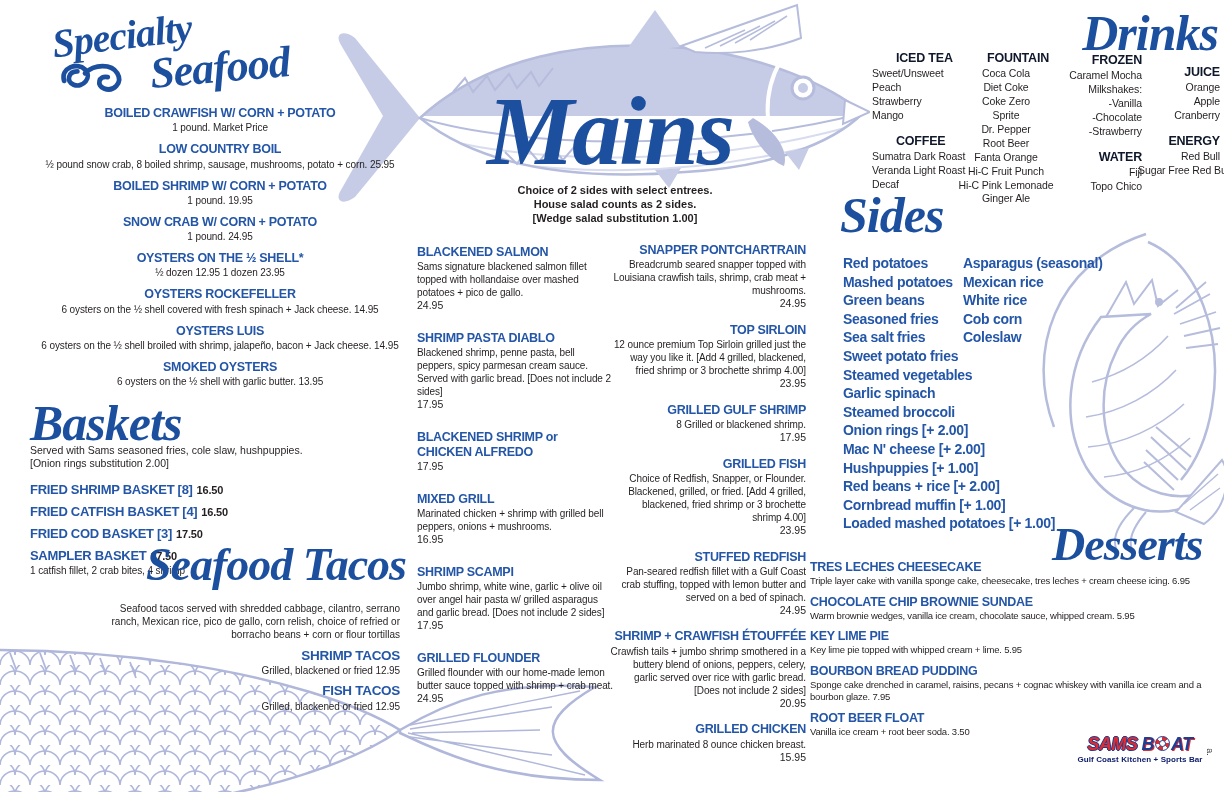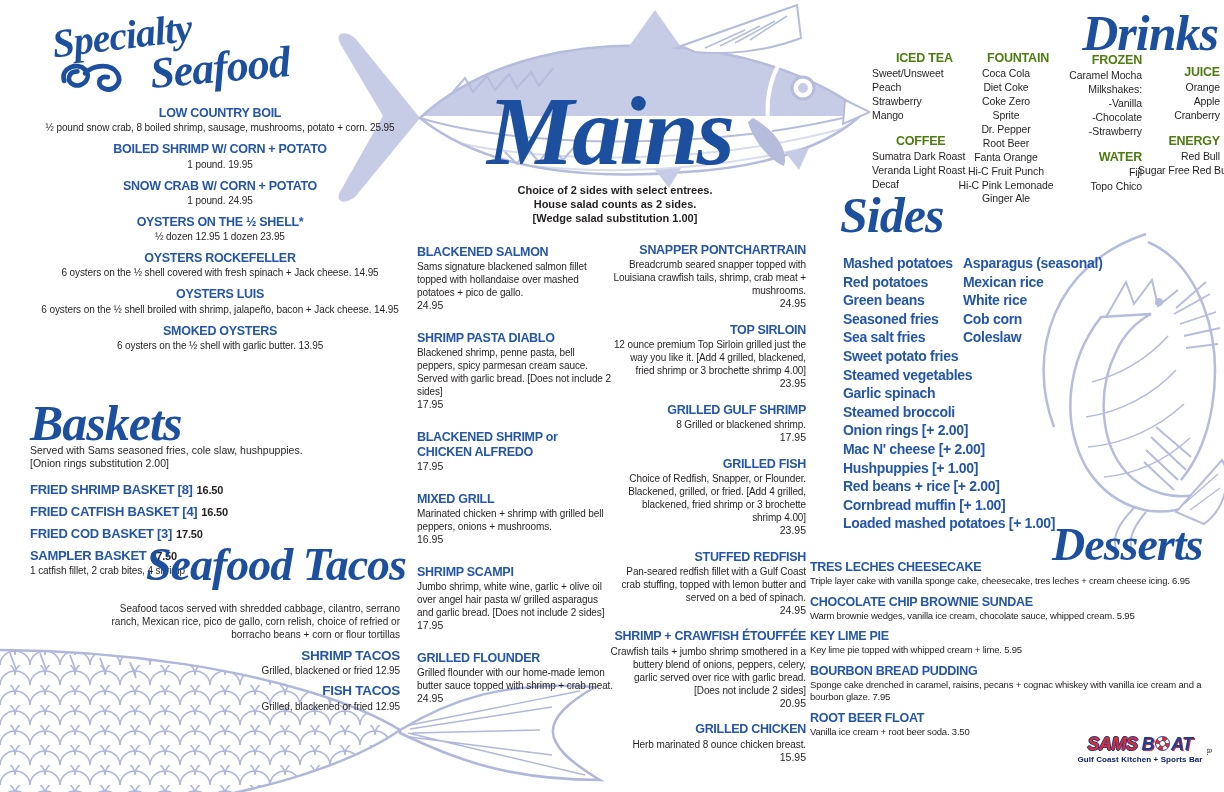--- a/index.html
+++ b/index.html
@@ -39,21 +39,21 @@
   .sec-tacos .mi{margin-bottom:6px;}
   .sec-tacos .mi-t{font-size:13.5px;}
   .mains-notes{left:445px;top:183px;width:340px;text-align:center;font-size:11px;font-weight:bold;line-height:1.28;z-index:3;}
   .mains-left{left:417px;top:245px;width:197px;}
   .mains-left .mi{margin-bottom:18px;}
   .mains-right{left:610px;top:243px;width:196px;text-align:right;}
   .mains-right .mi{margin-bottom:12px;}
   
   .drinks-col{position:absolute;z-index:2;}
   .drinks-col .grp{margin-bottom:10px;}
-  .drinks-col .grp-h{font-weight:bold;color:#4d7c0f;font-size:12.5px;line-height:1.3;letter-spacing:-0.2px;margin-bottom:1px;padding-left:24px;}
+  .drinks-col .grp-h{font-weight:bold;color:#0f172a;font-size:12.5px;line-height:1.3;letter-spacing:-0.2px;margin-bottom:1px;padding-left:24px;}
   .drinks-col .line{font-size:10.5px;line-height:13.9px;white-space:nowrap;letter-spacing:-0.1px;}
   .drinks-col1{left:872px;top:50px;width:100px;}
   .drinks-col2{left:950px;top:50px;width:112px;text-align:center;}
   .drinks-col3{left:1046px;top:52px;width:96px;text-align:right;}
   .drinks-col4{left:1138px;top:64px;width:82px;text-align:right;}
   
   .sides-col{position:absolute;z-index:2;}
   .sides-col .line{font-weight:bold;color:#2456a8;font-size:14px;line-height:18.6px;letter-spacing:-0.3px;white-space:nowrap;}
   .sides-col1{left:843px;top:254px;width:220px;}
   .sides-col2{left:963px;top:254px;width:160px;}
@@ -142,20 +142,24 @@
 <div class="script t-specialty2">Seafood</div>
 <div class="script t-baskets">Baskets</div>
 <div class="script t-tacos">Seafood Tacos</div>
 <div class="script t-mains">Mains</div>
 <div class="script t-drinks">Drinks</div>
 <div class="script t-sides">Sides</div>
 <div class="script t-desserts">Desserts</div>
 
 <div class="sec sec-specialty">
     <div class="mi">
+      <div class="mi-t">BOILED CRAWFISH W/ CORN + POTATO</div>
+      <div class="mi-d">1 pound. Market Price</div>
+    </div>
+    <div class="mi">
       <div class="mi-t">LOW COUNTRY BOIL</div>
       <div class="mi-d">½ pound snow crab, 8 boiled shrimp, sausage, mushrooms, potato + corn. 25.95</div>
     </div>
     <div class="mi">
       <div class="mi-t">BOILED SHRIMP W/ CORN + POTATO</div>
       <div class="mi-d">1 pound. 19.95</div>
     </div>
     <div class="mi">
       <div class="mi-t">SNOW CRAB W/ CORN + POTATO</div>
       <div class="mi-d">1 pound. 24.95</div>
@@ -341,22 +345,22 @@
       <div class="line">Cranberry</div>
     </div>
     <div class="grp">
       <div class="grp-h">ENERGY</div>
       <div class="line">Red Bull</div>
       <div class="line">Sugar Free Red Bull</div>
     </div>
   </div>
 
 <div class="sides-col sides-col1">
+    <div class="line">Red potatoes</div>
     <div class="line">Mashed potatoes</div>
-    <div class="line">Red potatoes</div>
     <div class="line">Green beans</div>
     <div class="line">Seasoned fries</div>
     <div class="line">Sea salt fries</div>
     <div class="line">Sweet potato fries</div>
     <div class="line">Steamed vegetables</div>
     <div class="line">Garlic spinach</div>
     <div class="line">Steamed broccoli</div>
     <div class="line">Onion rings [+ 2.00]</div>
     <div class="line">Mac N' cheese [+ 2.00]</div>
     <div class="line">Hushpuppies [+ 1.00]</div>

